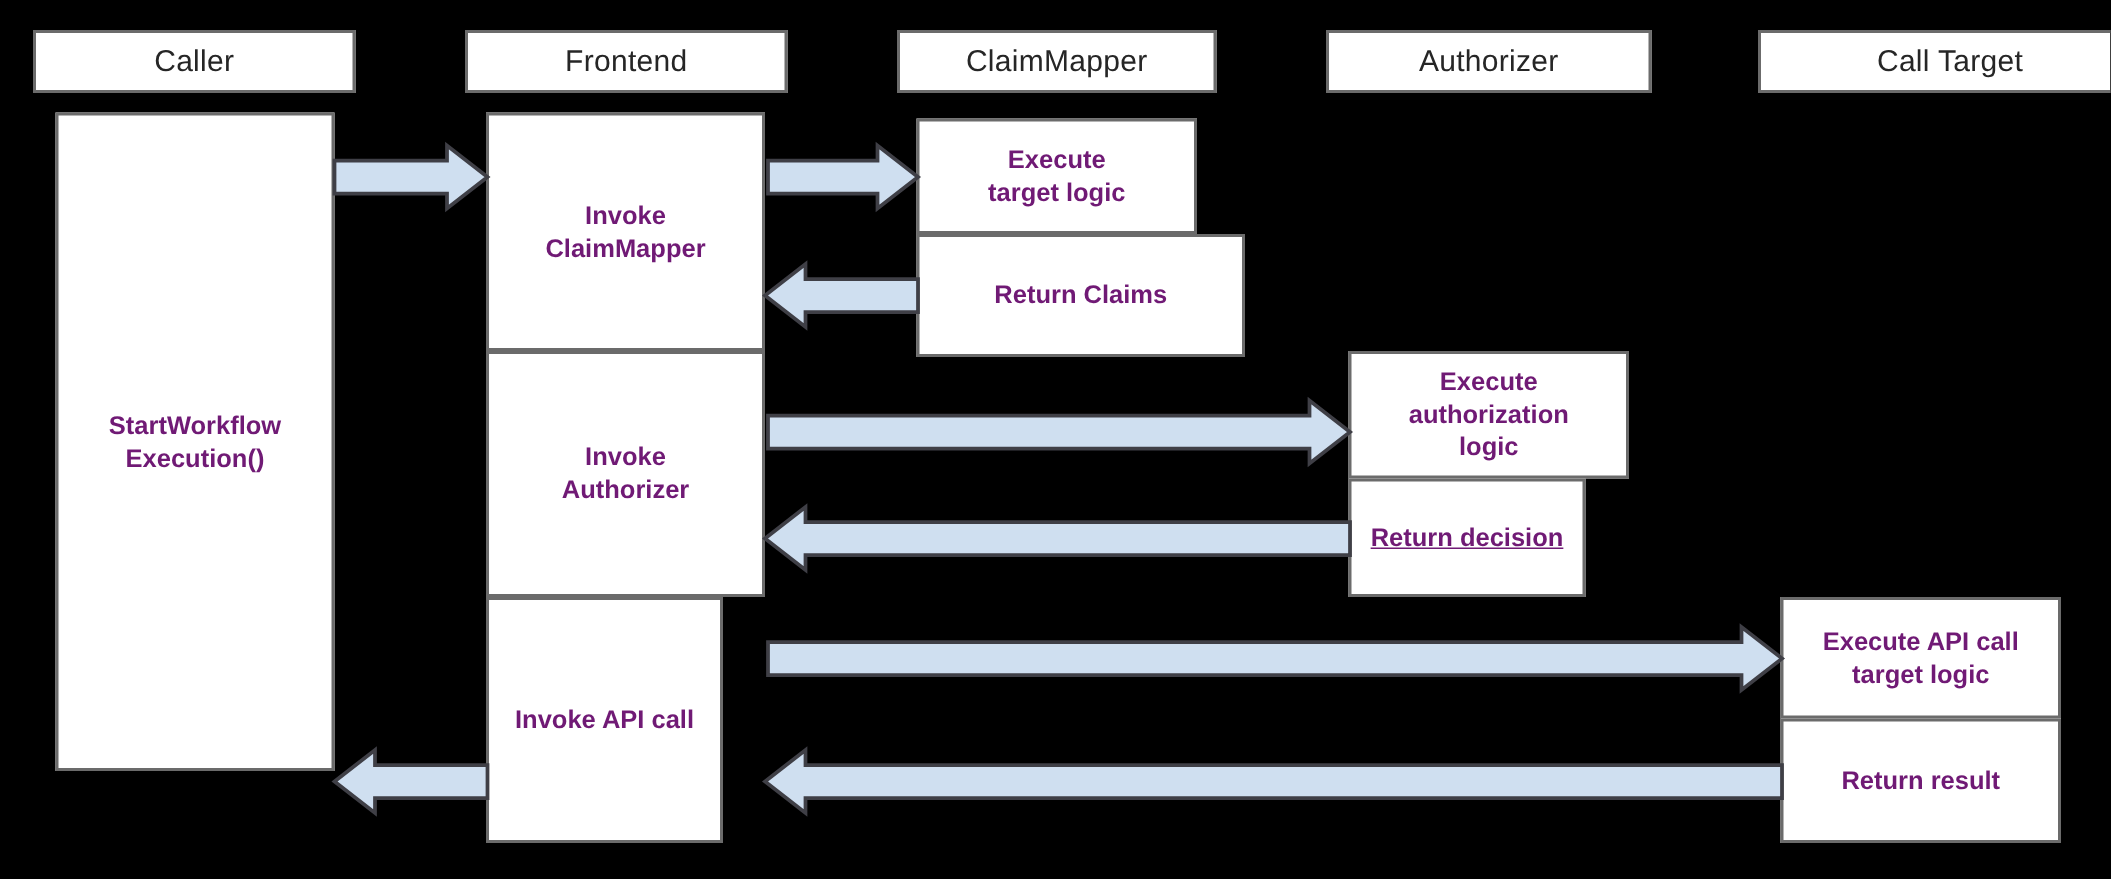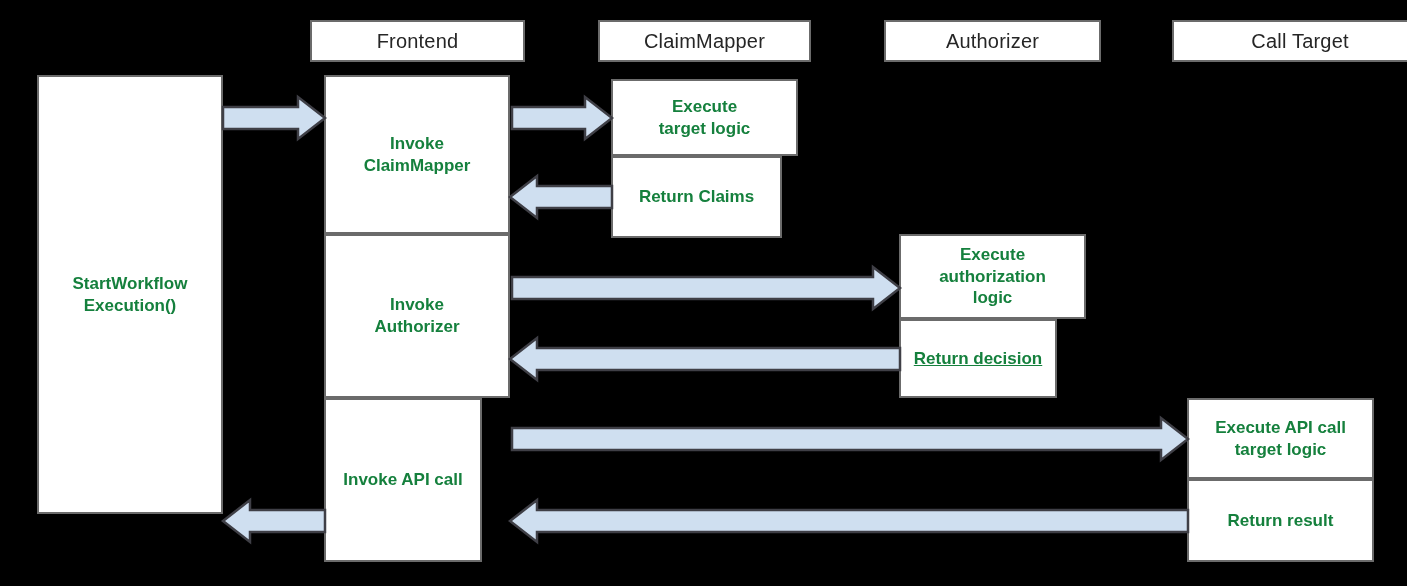--- a/index.html
+++ b/index.html
@@ -38,21 +38,21 @@
   
   .act-box {
     position: absolute;
     background: #ffffff;
     border: 2px solid #6b6b6b;
     box-sizing: border-box;
     display: flex;
     align-items: center;
     justify-content: center;
     text-align: center;
-    color: #15803d;
+    color: #701a75;
     font-size: 17px;
     font-weight: bold;
     line-height: 1.28;
     padding: 2px 20px;
   }
   .act-box span { display: block; }
 
   
   .arrow {
     position: absolute;
@@ -62,20 +62,23 @@
     overflow: visible;
   }
 
   .nowrap { white-space: nowrap; }
 </style>
 </head>
 <body>
 
 <div id="canvas">
 
+  <div class="lifeline-header" style="left:22px; top:20px; width:215px; height:42px;">
+    <span>Caller</span>
+  </div>
 
   <div class="lifeline-header" style="left:310px; top:20px; width:215px; height:42px;">
     <span>Frontend</span>
   </div>
 
   <div class="lifeline-header" style="left:598px; top:20px; width:213px; height:42px;">
     <span>ClaimMapper</span>
   </div>
 
   <div class="lifeline-header" style="left:884px; top:20px; width:217px; height:42px;">
@@ -113,21 +116,21 @@
     </div>
   </div>
 
   <div class="act-box" style="left:611px; top:79px; width:187px; height:77px;">
     <div>
       <span>Execute</span>
       <span>target logic</span>
     </div>
   </div>
 
-  <div class="act-box" style="left:611px; top:156px; width:171px; height:82px;">
+  <div class="act-box" style="left:611px; top:156px; width:219px; height:82px;">
     <div>
       <span class="nowrap">Return Claims</span>
     </div>
   </div>
 
   <div class="act-box" style="left:899px; top:234px; width:187px; height:85px;">
     <div>
       <span>Execute</span>
       <span>authorization</span>
       <span>logic</span>

